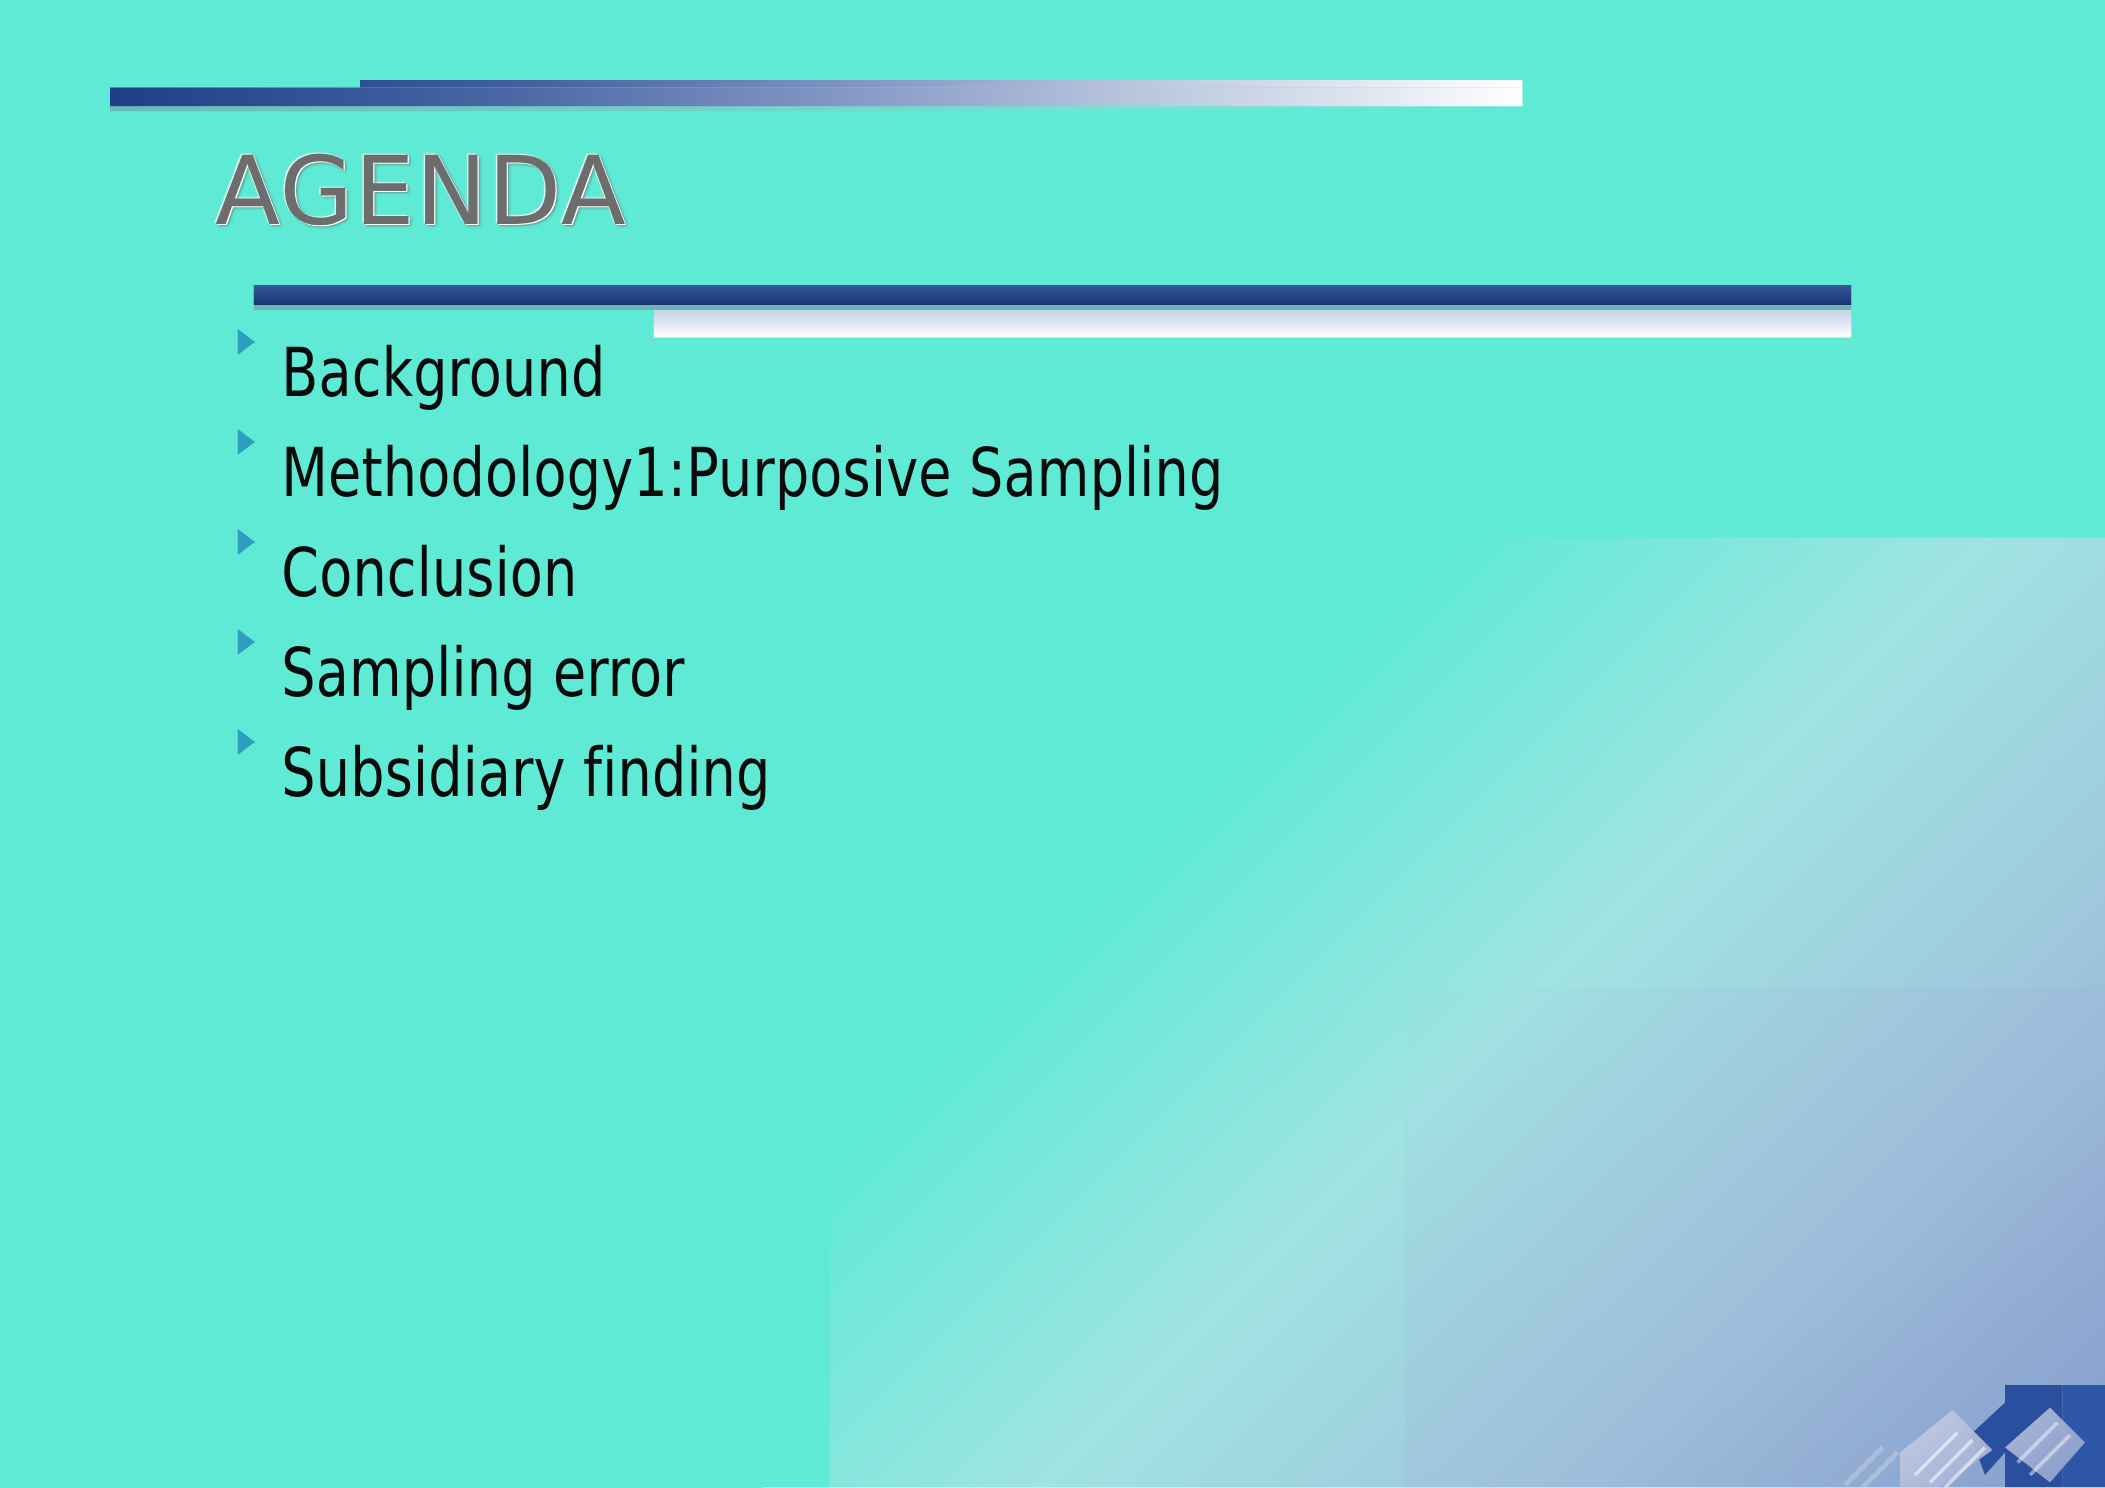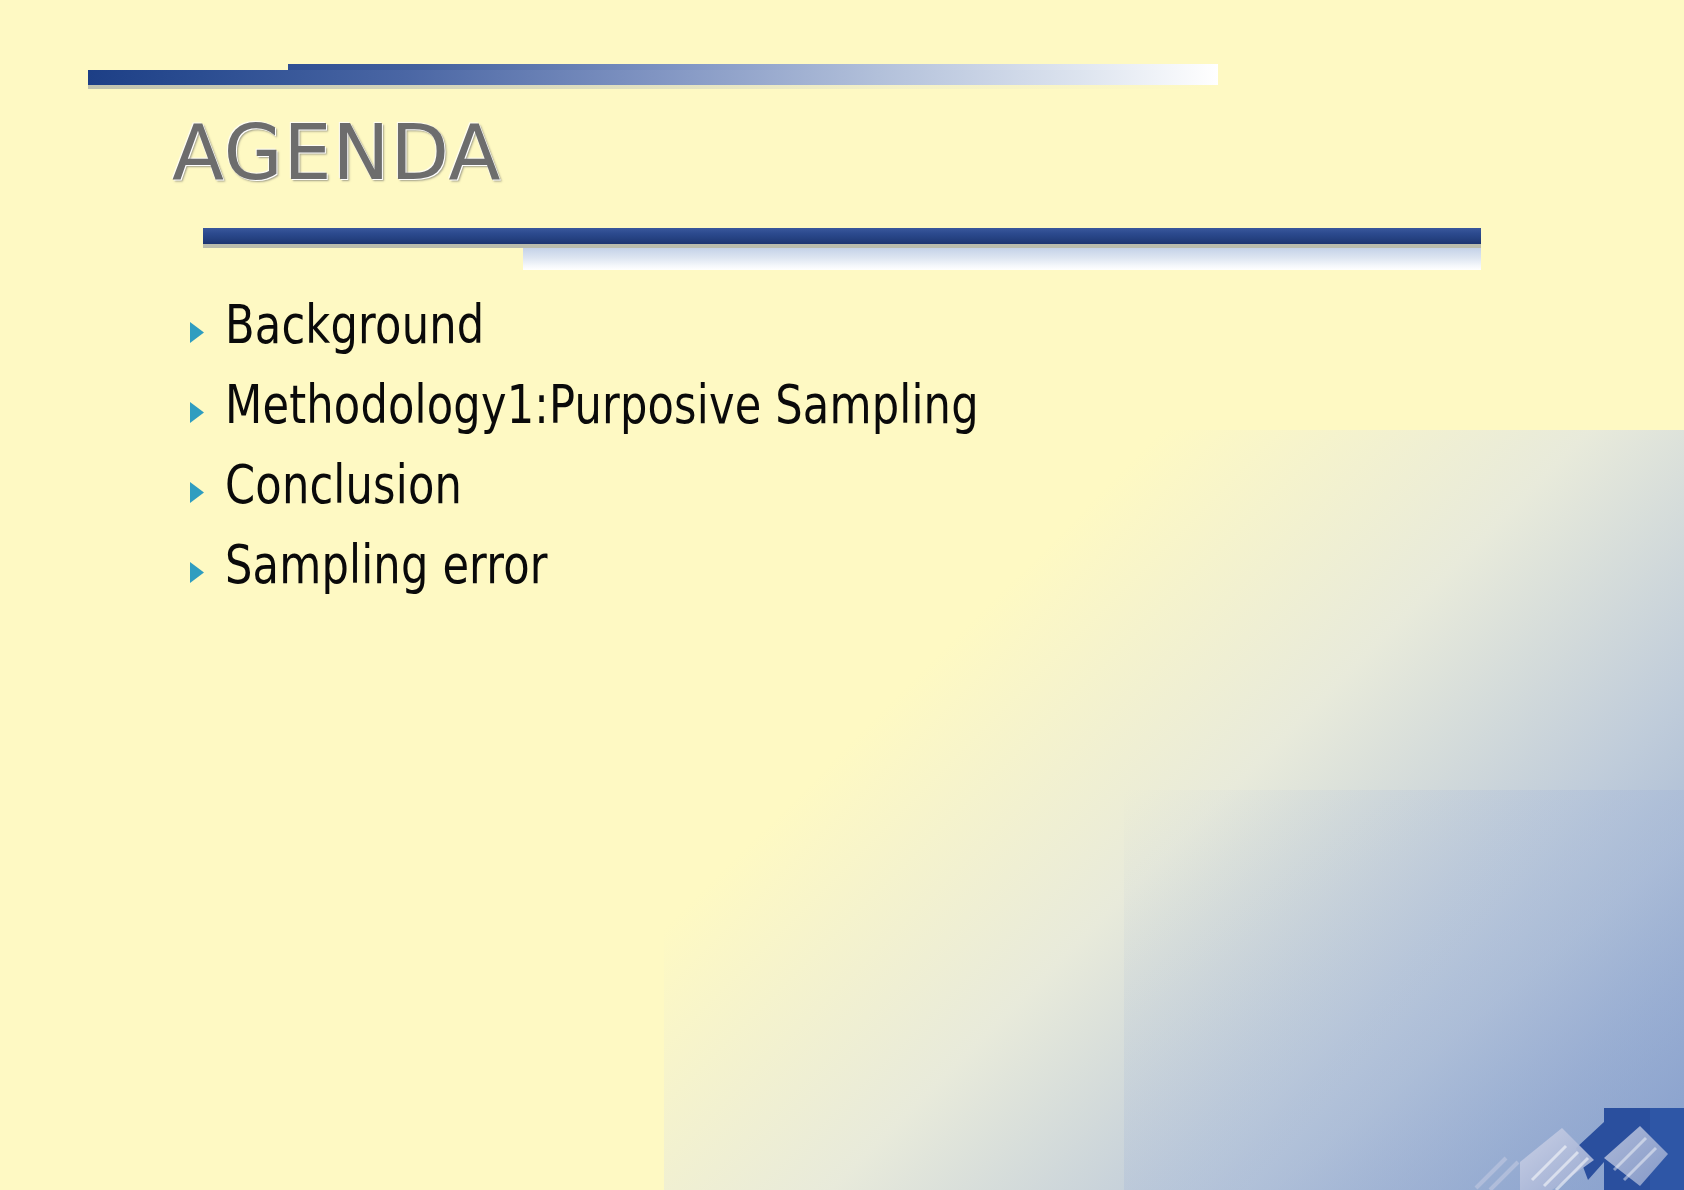--- a/index.html
+++ b/index.html
@@ -5,21 +5,21 @@
   html, body {
     margin: 0;
     padding: 0;
     background: #ffffff;
   }
 
   #slide {
     position: relative;
     width: 1684px;
     height: 1190px;
-    background: #fef9c3;
+    background: #5eead4;
     overflow: hidden;
     font-family: "DejaVu Sans", sans-serif;
   }
 
   
   .bg-wash {
     position: absolute;
     right: 0;
     bottom: 0;
     width: 1020px;
@@ -144,21 +144,21 @@
 
   
   .bullets {
     position: absolute;
     left: 190px;
     top: 272px;
     width: 1300px;
   }
   .bullet-row {
     display: flex;
-    align-items: flex-end;
+    align-items: flex-start;
     height: 80px;
   }
   .bullet-mark {
     flex: 0 0 auto;
     width: 14px;
     height: 21px;
     margin-right: 21px;
     position: relative;
     top: -9px;
   }
@@ -238,20 +238,28 @@
 
     <div class="bullet-row">
       <span class="bullet-mark">
         <svg width="14" height="21" viewBox="0 0 14 21">
             <polygon points="0,0 14,10.5 0,21" fill="#2f9dc0"></polygon>
           </svg>
       </span>
       <span class="bullet-text">Sampling error</span>
     </div>
 
+    <div class="bullet-row">
+      <span class="bullet-mark">
+        <svg width="14" height="21" viewBox="0 0 14 21">
+            <polygon points="0,0 14,10.5 0,21" fill="#2f9dc0"></polygon>
+          </svg>
+      </span>
+      <span class="bullet-text">Subsidiary finding</span>
+    </div>
 
   </div>
 
   <div class="corner-deco">
     <svg width="230" height="160" viewBox="0 0 230 160">
       <defs>
         <linearGradient id="gLight" x1="0" y1="0" x2="1" y2="1">
           <stop offset="0%" stop-color="#ccd2e6" stop-opacity="0.95"></stop>
           <stop offset="100%" stop-color="#9aaad1" stop-opacity="0.95"></stop>
         </linearGradient>

